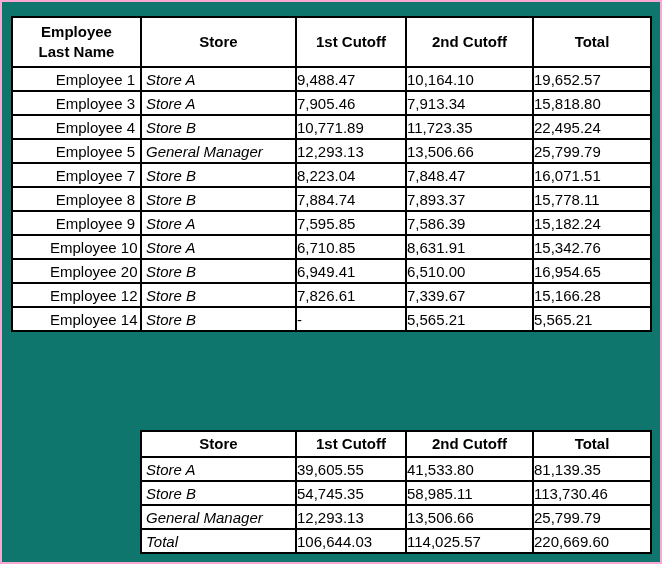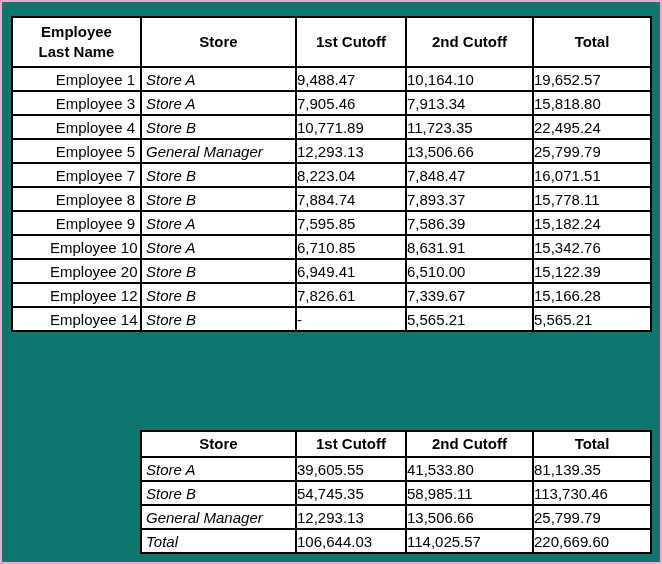--- a/index.html
+++ b/index.html
@@ -122,21 +122,21 @@
           <td class="cell-store">Store A</td>
           <td class="cell-num">6,710.85</td>
           <td class="cell-num">8,631.91</td>
           <td class="cell-num">15,342.76</td>
         </tr>
         <tr>
           <td class="cell-name">Employee 20</td>
           <td class="cell-store">Store B</td>
           <td class="cell-num">6,949.41</td>
           <td class="cell-num">6,510.00</td>
-          <td class="cell-num">15,122.39</td>
+          <td class="cell-num">16,954.65</td>
         </tr>
         <tr>
           <td class="cell-name">Employee 12</td>
           <td class="cell-store">Store B</td>
           <td class="cell-num">7,826.61</td>
           <td class="cell-num">7,339.67</td>
           <td class="cell-num">15,166.28</td>
         </tr>
         <tr>
           <td class="cell-name">Employee 14</td>

